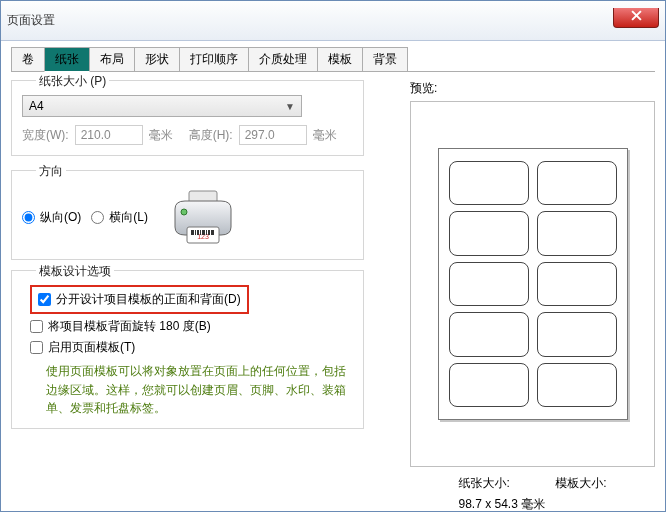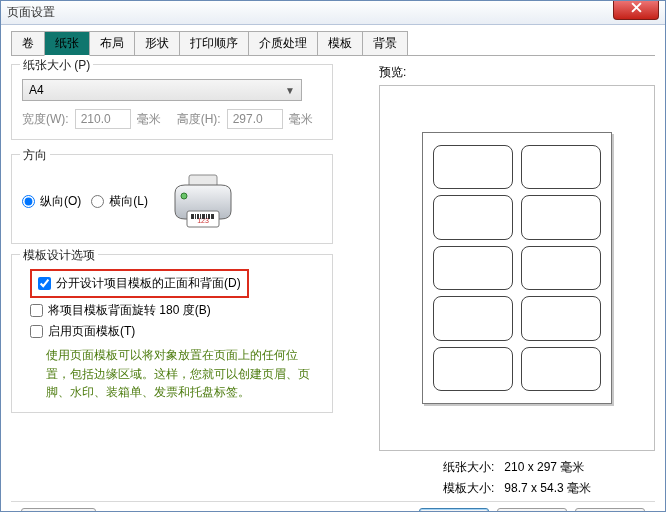--- a/index.html
+++ b/index.html
@@ -1,35 +1,35 @@
 <!DOCTYPE html>
 <html><head>
 <meta charset="utf-8">
 <style>
   * { box-sizing: border-box; }
   body { margin: 0; font-family: "Microsoft YaHei", "SimSun", Tahoma, sans-serif; font-size: 12px; background: #fff; color: #000; width: 666px; height: 512px; overflow: hidden; border: 1px solid #6a8bb5;}
-  .titlebar { height: 24px; background: linear-gradient(#fdfefe,#e9eef5); border-bottom: 1px solid #b8c6db; display:flex; align-items:center; padding:0 6px; justify-content:space-between;}
+  .titlebar { height: 40px; background: linear-gradient(#fdfefe,#e9eef5); border-bottom: 1px solid #b8c6db; display:flex; align-items:center; padding:0 6px; justify-content:space-between;}
   .titlebar .title { color:#333; }
   .close-region { display:flex; align-items:flex-start; height:24px; }
   .close-btn { width:46px; height:20px; background: linear-gradient(#e77,#c52118); border:1px solid #7a1c17; border-top:none; border-radius:0 0 4px 4px; display:flex; align-items:center; justify-content:center; margin-top:-1px;}
   .close-btn svg { width:11px; height:11px; }
   .body { padding: 6px 10px 8px 10px; }
   .tabs { display:flex; border-bottom:1px solid #adadad; margin-bottom: 2px; }
   .tab { padding:3px 10px; border:1px solid #adadad; border-bottom:none; margin-right:-1px; background:#f4f4f4; cursor:default; }
   .tab.active { background:#0f766e; border-bottom:1px solid #fff; margin-bottom:-1px; }
   .content { display:flex; gap:14px; padding-top:6px; }
   .left { flex:1; }
-  .right { width:276px;margin-left:32px; }
+  .right { width:245px;margin-left:32px; }
   .group { position:relative; border:1px solid #d6d6d6; padding:14px 10px 10px 10px; margin-bottom:14px; }
   .group.tight { margin-bottom:10px; }
-  .group-label { position:absolute; top:-8px; left:8px; background:#fff; padding:0 3px; color:#222; }
+  .group-label { position:absolute; top:-8px; left:24px; background:#fff; padding:0 3px; color:#222; }
   .select { width:280px; height:22px; border:1px solid #adadad; background:linear-gradient(#f5f5f5,#e5e5e5); display:flex; align-items:center; justify-content:space-between; padding:0 6px; }
   .select .chev { font-size:10px; color:#555; }
   .dimrow { display:flex; align-items:center; gap:6px; margin-top:8px; color:#8a8a8a;text-align:right; }
-  .numbox { width:56px; height:20px; border:1px solid #cfcfcf; background:#fff; display:flex; align-items:center; padding:0 5px; color:#8a8a8a; }
+  .numbox { width:68px; height:20px; border:1px solid #cfcfcf; background:#fff; display:flex; align-items:center; padding:0 5px; color:#8a8a8a; }
   .orient-row { display:flex; align-items:center; gap:20px; }
   .radio-col { display:flex; flex-direction:row; gap:10px; }
   .radio { display:flex; align-items:center; gap:5px; }
   .radio input { margin:0; }
   .printer { width:70px; height:64px; display:flex; align-items:center; justify-content:center; }
   .chk { display:flex; align-items:center; gap:5px; margin:4px 0; }
   .chk input { margin:0; }
   .highlight { border:2px solid #dc2b1b; padding:4px 6px; display:inline-flex; }
   .help { color:#4d7c0f; margin:6px 2px 0 16px; line-height:1.55; }
   .preview-label { margin-bottom:4px; }
@@ -165,21 +165,20 @@
           <div class="label"></div>
             <div class="label"></div>
           <div class="label"></div>
             <div class="label"></div>
           <div class="label"></div>
             <div class="label"></div>
         </div>
       </div>
       <div class="size-rows">
         <span>纸张大小:</span>
-        <span>210 x 297 毫米</span>
         <span>模板大小:</span>
         <span>98.7 x 54.3 毫米</span>
       </div>
     </div>
   </div>
 
   <div class="btnbar">
     <div class="btn">向导(Z)...</div>
     <div class="btn-row-right">
       <div class="btn primary">确定</div>

